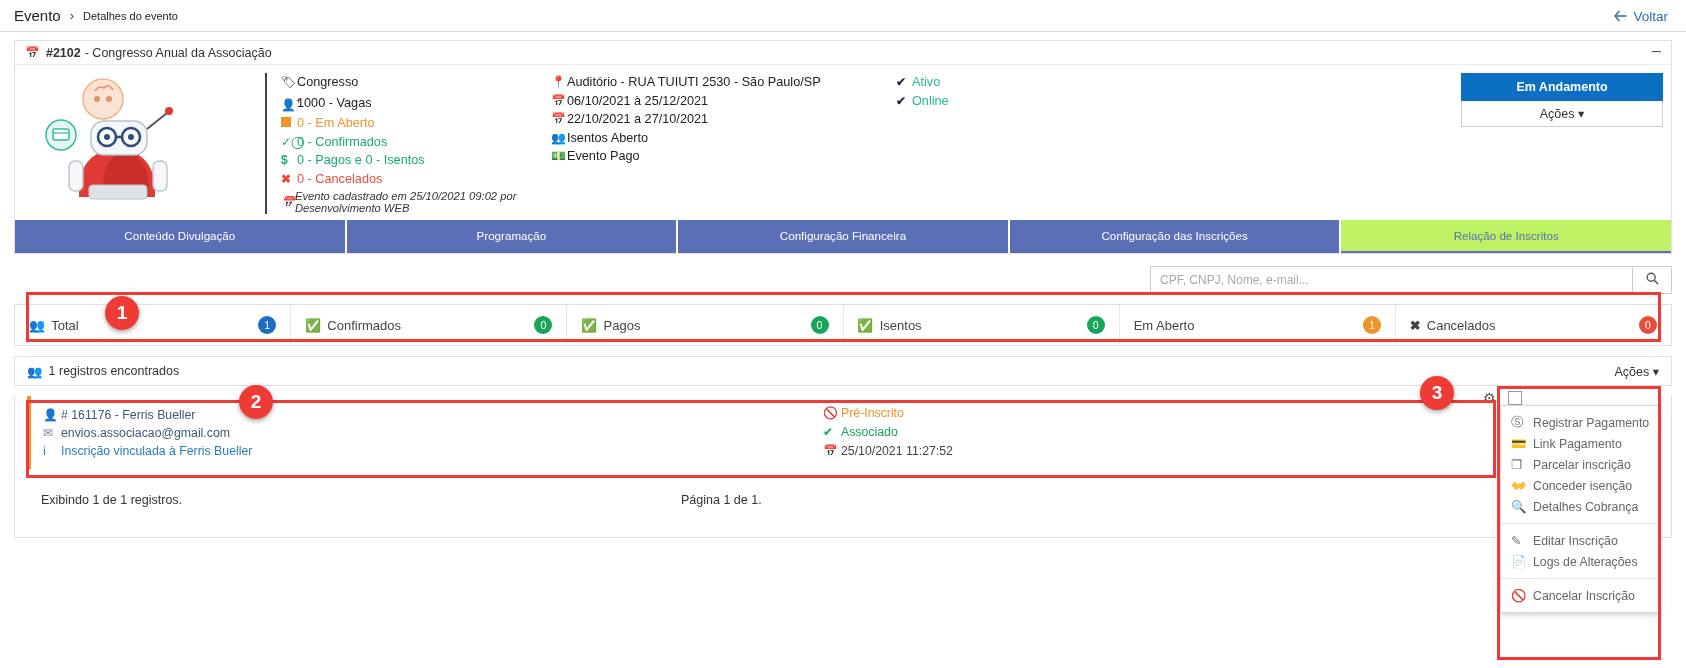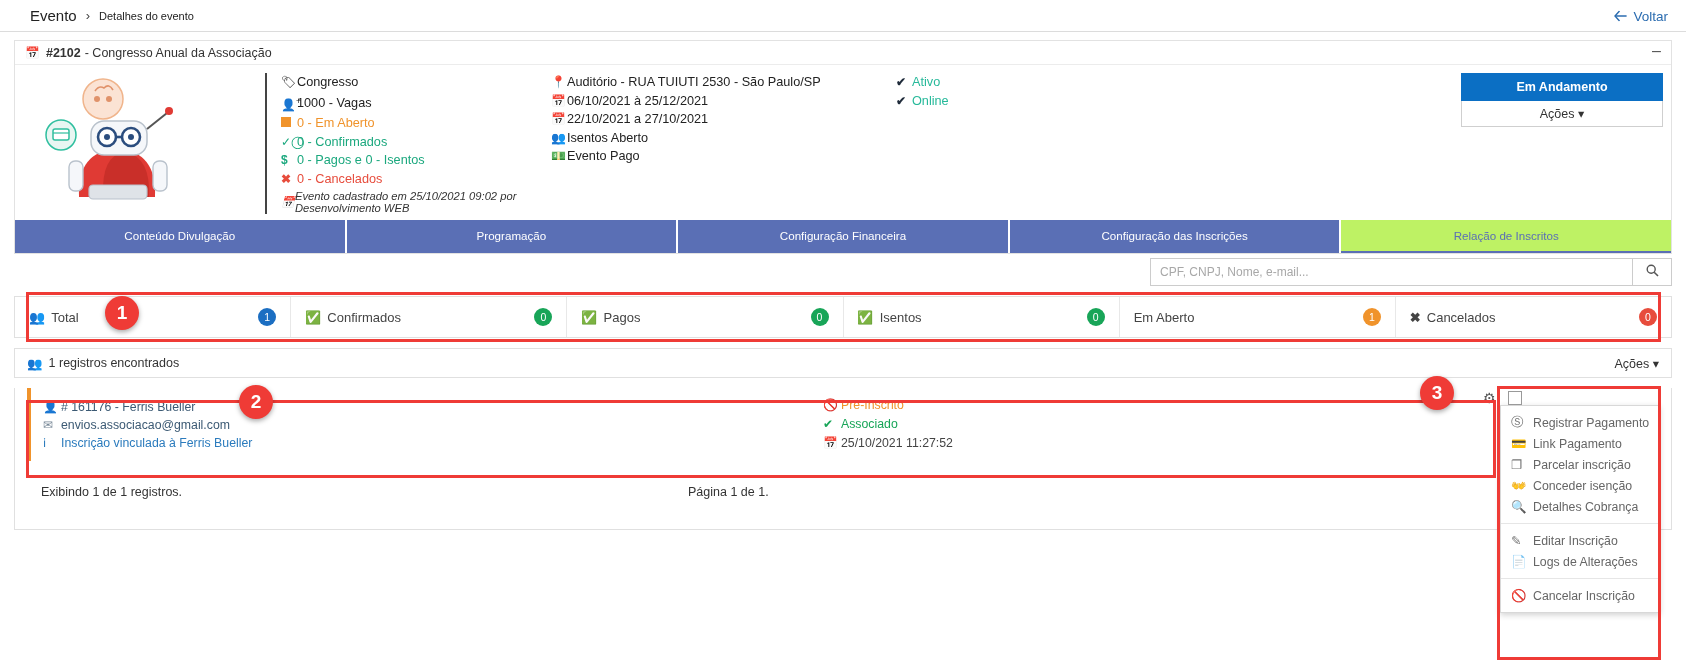--- a/index.html
+++ b/index.html
@@ -14,21 +14,21 @@
 
   
   .breadcrumb-bar {
     height: 32px;
     background: #ffffff;
     border-bottom: 1px solid #dcdcdc;
     display: flex; align-items: center;
     padding: 0 14px;
     position: relative;
   }
-  .crumb { font-size: 15px; color: #222; margin-left: 16px; }
+  .crumb { font-size: 15px; color: #222; }
   .crumb-sep { margin: 0 9px; font-size: 13px; color: #444; }
   .crumb-current { font-size: 11px; color: #222; }
   .back-link {
     position: absolute; right: 18px; top: 50%; transform: translateY(-50%);
     display: flex; align-items: center; gap: 6px;
     color: #2b6cb0; font-size: 13.5px; cursor: pointer;
   }
 
   
   .panel {
@@ -126,21 +126,21 @@
   .tab:last-child { border-right: none; }
   .tab.active {
     background: #bef264;
     color: #5a6fb5;
     border-bottom: 2px solid #5a6fb5;
   }
 
   
   .search-row {
     display: flex; justify-content: flex-end;
-    padding: 4px 14px 10px 14px;
+    padding: 12px 14px 10px 14px;
   }
   .search-box { display: flex; width: 522px; }
   .search-input {
     flex: 1; height: 28px;
     border: 1px solid #ccc; border-right: none;
     padding: 0 9px; font-size: 12px;
     color: #333; outline: none;
     font-family: "Liberation Sans", sans-serif;
   }
   .search-input::placeholder { color: #a8a8a8; }
@@ -216,21 +216,20 @@
   .rec-price {
     position: absolute; right: 34px; top: 50%; transform: translateY(-50%);
     display: flex; align-items: center; gap: 8px;
     font-size: 12.3px; color: #333;
   }
 
   
   .list-foot {
     display: flex; font-size: 12.5px; color: #333;
     padding: 14px 26px 30px 26px;
-    gap: 7px;
   }
   .list-foot .c1 { width: 640px; }
   .gear { color: #555; font-size: 14px; cursor: pointer; }
   .chk {
     width: 14px; height: 14px; border: 1px solid #999; background: #fff; cursor: pointer;
   }
 
   
   .dropdown {
     position: absolute;

